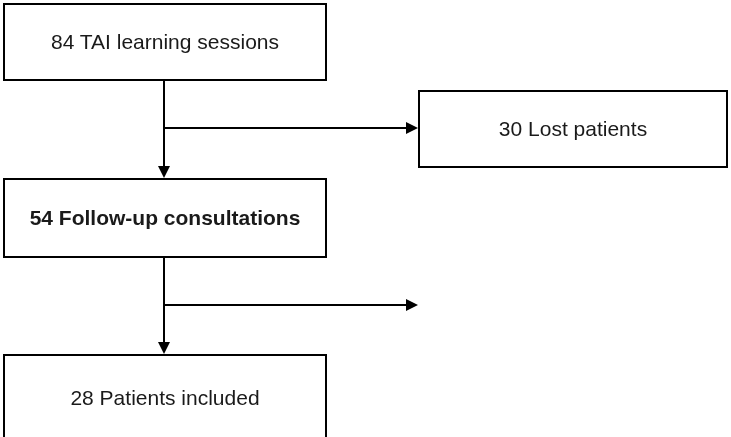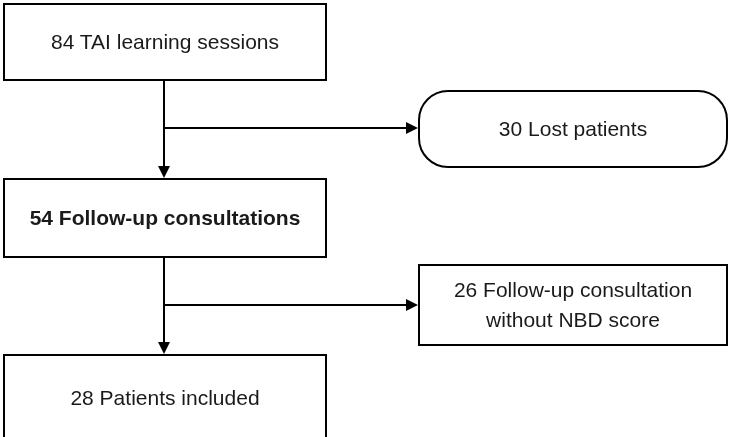--- a/index.html
+++ b/index.html
@@ -40,21 +40,21 @@
     align-items: center;
     justify-content: center;
     text-align: center;
     font-size: 21px;
     line-height: 1.43;
     padding: 2px 8px;
   }
   .node-tai       { left: 3px;   top: 3px;   width: 324px; height: 78px; }
   .node-followup  { left: 3px;   top: 178px; width: 324px; height: 80px; font-weight: bold; }
   .node-included  { left: 3px;   top: 354px; width: 324px; height: 88px; }
-  .node-lost      { left: 418px; top: 90px;  width: 310px; height: 78px; border-radius: 30px; }
+  .node-lost      { left: 418px; top: 90px;  width: 310px; height: 78px; }
   .node-nonbd     { left: 418px; top: 264px; width: 310px; height: 82px; }
 </style>
 </head>
 <body>
 
 <div class="canvas">
 
   <svg class="connectors" viewBox="0 0 731 437" xmlns="http://www.w3.org/2000/svg">
 
     <g>
@@ -83,21 +83,18 @@
   </div>
 
   <div class="node node-lost">
     <span>30 Lost patients</span>
   </div>
 
   <div class="node node-followup">
     <span>54 Follow-up consultations</span>
   </div>
 
-  <div class="node node-nonbd">
-    <span>26 Follow-up consultation without NBD score</span>
-  </div>
 
   <div class="node node-included">
     <span>28 Patients included</span>
   </div>
 
 </div>
 
 </body></html>

